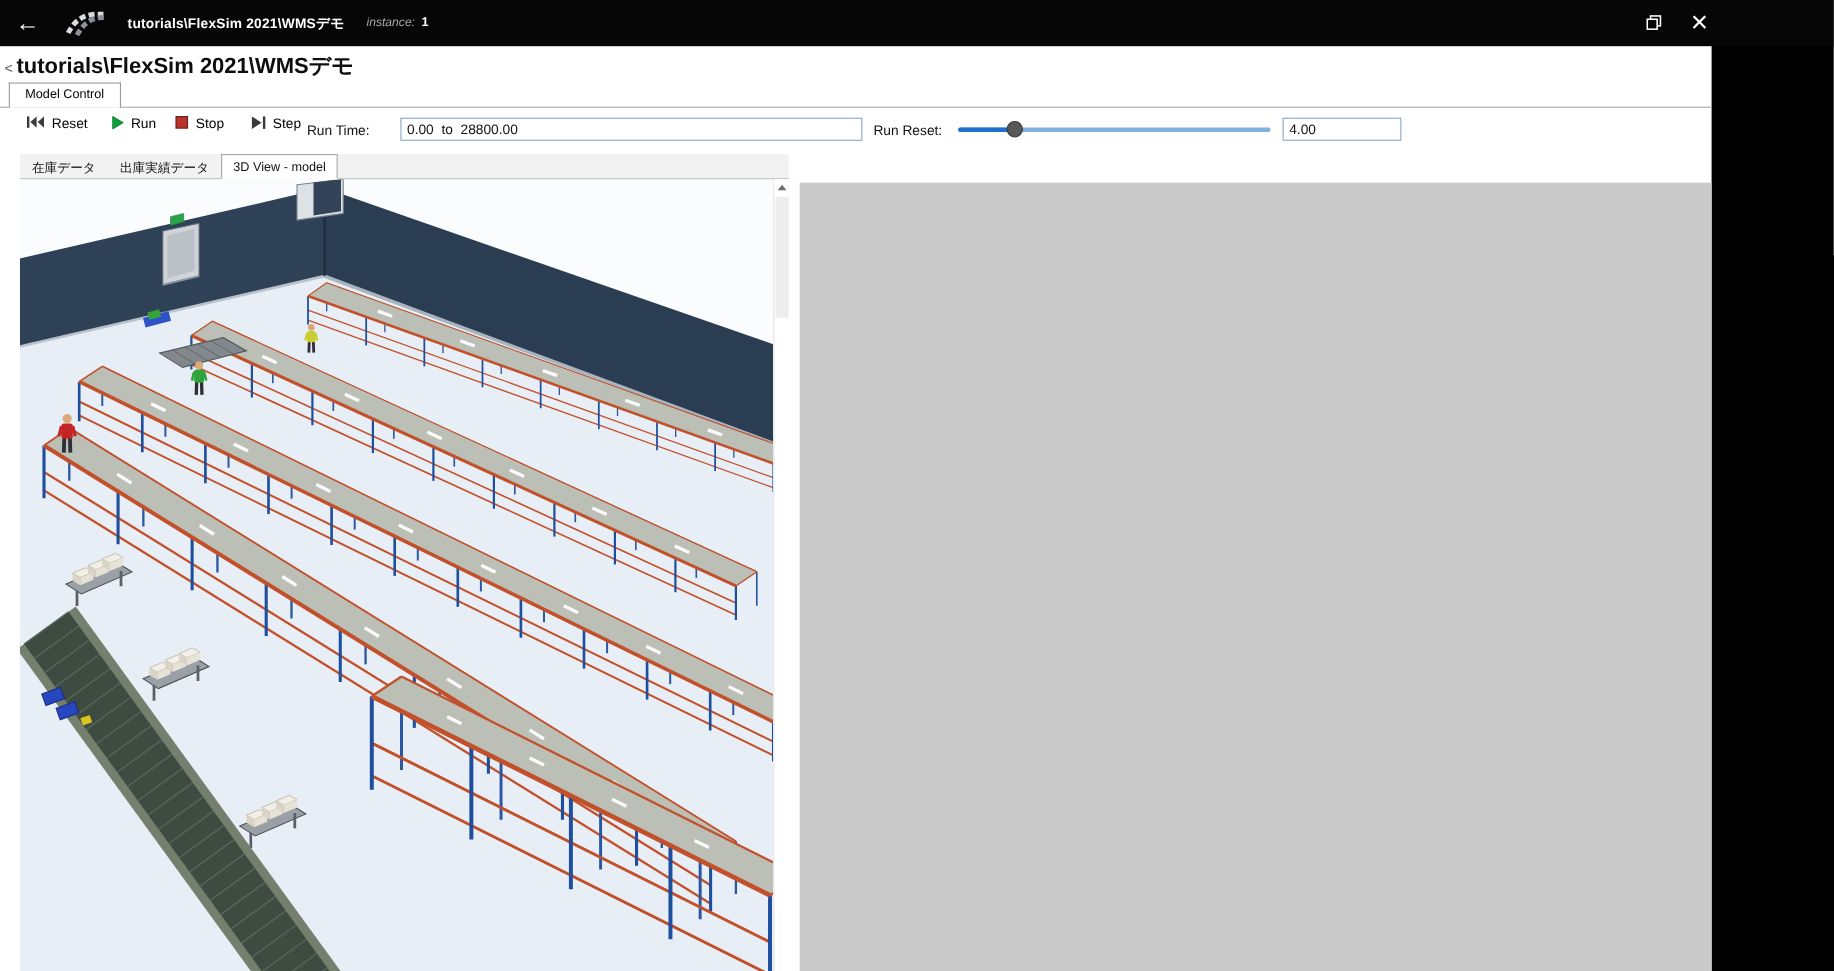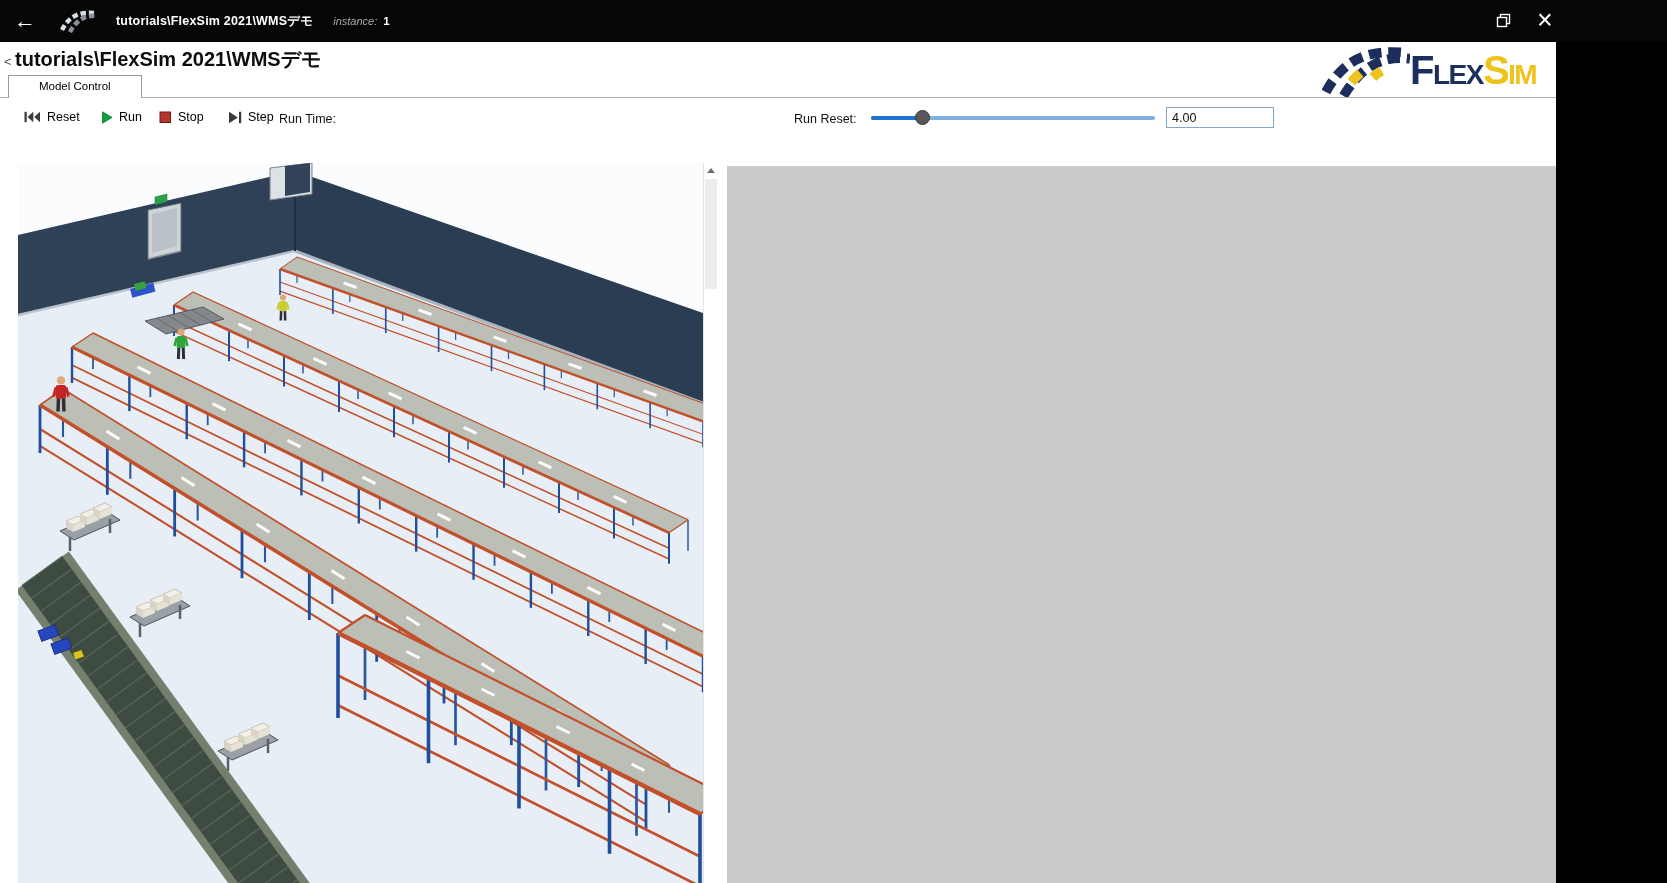--- a/index.html
+++ b/index.html
@@ -19,25 +19,25 @@
   
   .window{position:absolute;left:0;top:42px;width:1556px;height:841px;background:#fff}
 
   .hd-back{position:absolute;left:4px;top:12px;font-size:13px;color:#555;cursor:pointer}
   .hd-title{position:absolute;left:15px;top:4px;font-size:20px;font-weight:bold;color:#0d0d0d}
   .hd-logo{position:absolute;left:1322px;top:1px;height:54px;display:flex;align-items:center}
   .logo-text{font-weight:bold;font-variant:small-caps;font-size:40px;letter-spacing:-1.5px;line-height:1;margin-left:0}
   .logo-flex{color:#1c2f5c}
   .logo-sim{color:#eec31e}
 
-  .model-tab{position:absolute;left:8px;top:33px;height:23px;padding:4px 30px 0;background:#fff;border:1px solid #9b9b9b;border-bottom:none;font-size:11.5px;z-index:3;cursor:pointer}
+  .model-tab{position:absolute;left:8px;top:33px;height:23px;padding:4px 14px 0;background:#fff;border:1px solid #9b9b9b;border-bottom:none;font-size:11.5px;z-index:3;cursor:pointer}
   .toolbar-line{position:absolute;left:0;top:55px;width:1556px;border-top:1px solid #ababab;z-index:1}
 
   
-  .btn{position:absolute;top:63px;display:flex;align-items:center;gap:6px;font-size:12.5px;color:#000;height:24px;padding:0 4px;cursor:pointer}
+  .btn{position:absolute;top:63px;display:flex;gap:6px;font-size:12.5px;color:#000;height:24px;padding:0 4px;cursor:pointer}
   .btn-reset{left:20px}.btn-run{left:97px}.btn-stop{left:155px}.btn-step{left:224px}
   .tb-label{position:absolute;top:70px;font-size:12.5px;color:#111}
   .lbl-runtime{left:279px}.lbl-runspeed{left:794px}
   .txt-input{position:absolute;top:65px;height:21px;border:1px solid #86a7c7;font-size:12.5px;padding:0 5px;color:#111;background:#fff;font-family:"Liberation Sans",sans-serif}
   .inp-runtime{left:364px;width:420px}
   .inp-runspeed{left:1166px;width:108px}
   .slider{position:absolute;left:871px;top:63px;width:284px;height:26px;cursor:pointer}
   .slider-track{position:absolute;left:0;right:0;top:11px;height:4px;background:#7fb0e0;border-radius:2px}
   .slider-fill{position:absolute;left:0;top:11px;height:4px;background:#1e72cf;border-radius:2px;width:18%}
   .slider-thumb{position:absolute;top:5px;width:15px;height:15px;border-radius:50%;background:#585858;border:1px solid #383838;left:calc(18% - 7px);cursor:grab}
@@ -79,29 +79,20 @@
     </svg>
   </span>
   <span class="tb-close">×</span>
 </div>
 
 <div class="window">
 
   <span class="hd-back">&lt;</span>
   <div class="hd-title">tutorials\FlexSim 2021\WMSデモ</div>
 
-  <div class="hd-logo">
-    <svg width="88" height="54" viewBox="0 0 90 55">
-      <path d="M4,50 C22,16 48,6 86,10" stroke="#1c2f5c" stroke-width="10" fill="none" stroke-dasharray="13 7"></path>
-      <path d="M22,54 C40,24 62,12 90,16" stroke="#1c2f5c" stroke-width="10" fill="none" stroke-dasharray="13 7"></path>
-      <path d="M30,40 C40,28 50,22 58,19" stroke="#eec31e" stroke-width="10" fill="none" stroke-dasharray="13 55"></path>
-      <path d="M52,35 C60,28 68,24 76,22" stroke="#eec31e" stroke-width="10" fill="none" stroke-dasharray="11 60"></path>
-    </svg>
-    <span class="logo-text"><span class="logo-flex">Flex</span><span class="logo-sim">Sim</span></span>
-  </div>
 
   <div class="model-tab">Model Control</div>
   <div class="toolbar-line"></div>
 
   <div class="btn btn-reset">
     <svg width="17" height="12" viewBox="0 0 17 12">
       <rect x="0.5" y="0.8" width="2.2" height="10.4" fill="#3a3a3a"></rect>
       <polygon points="9.3,0.8 3.6,6 9.3,11.2" fill="#3a3a3a"></polygon>
       <polygon points="16,0.8 10.3,6 16,11.2" fill="#3a3a3a"></polygon>
     </svg>
@@ -121,29 +112,35 @@
   </div>
   <div class="btn btn-step">
     <svg width="14" height="13" viewBox="0 0 14 13">
       <polygon points="1,0.8 9.8,6.5 1,12.2" fill="#3a3a3a"></polygon>
       <rect x="11" y="0.8" width="2.2" height="11.4" fill="#3a3a3a"></rect>
     </svg>
     <span>Step</span>
   </div>
 
   <span class="tb-label lbl-runtime">Run Time:</span>
+  <input class="txt-input inp-runtime" value="0.00  to  28800.00" style="">
 
   <span class="tb-label lbl-runspeed">Run Reset:</span>
   <div class="slider">
     <div class="slider-track"></div>
     <div class="slider-fill" style="width: 18%;"></div>
     <div class="slider-thumb" style="left: calc(18% - 7px);"></div>
   </div>
   <input class="txt-input inp-runspeed" value="4.00" style="">
 
+  <div class="view-tabs">
+    <div class="vtab">在庫データ</div>
+    <div class="vtab">出庫実績データ</div>
+    <div class="vtab active">3D View - model</div>
+  </div>
 
   <div class="scene-wrap">
     <svg id="scene-svg" width="685" height="720" viewBox="0 0 685 720">
         <rect x="0" y="0" width="685" height="720" fill="#fbfcfd"></rect>
         <polygon points="0,152 277,88 685,240 685,720 0,720" fill="#e8eef6"></polygon>
         <polygon points="0,72 277,8 277,88 0,152" fill="#2e4156"></polygon>
         <polygon points="277,8 685,150 685,240 277,88" fill="#2b3d52"></polygon>
         <line x1="0" y1="152" x2="277" y2="88" stroke="#b9c2cb" stroke-width="2.5"></line>
         <line x1="277" y1="88" x2="685" y2="240" stroke="#aab4bf" stroke-width="3"></line>
         <line x1="277" y1="8" x2="277" y2="88" stroke="#1e2c3e" stroke-width="2"></line>

